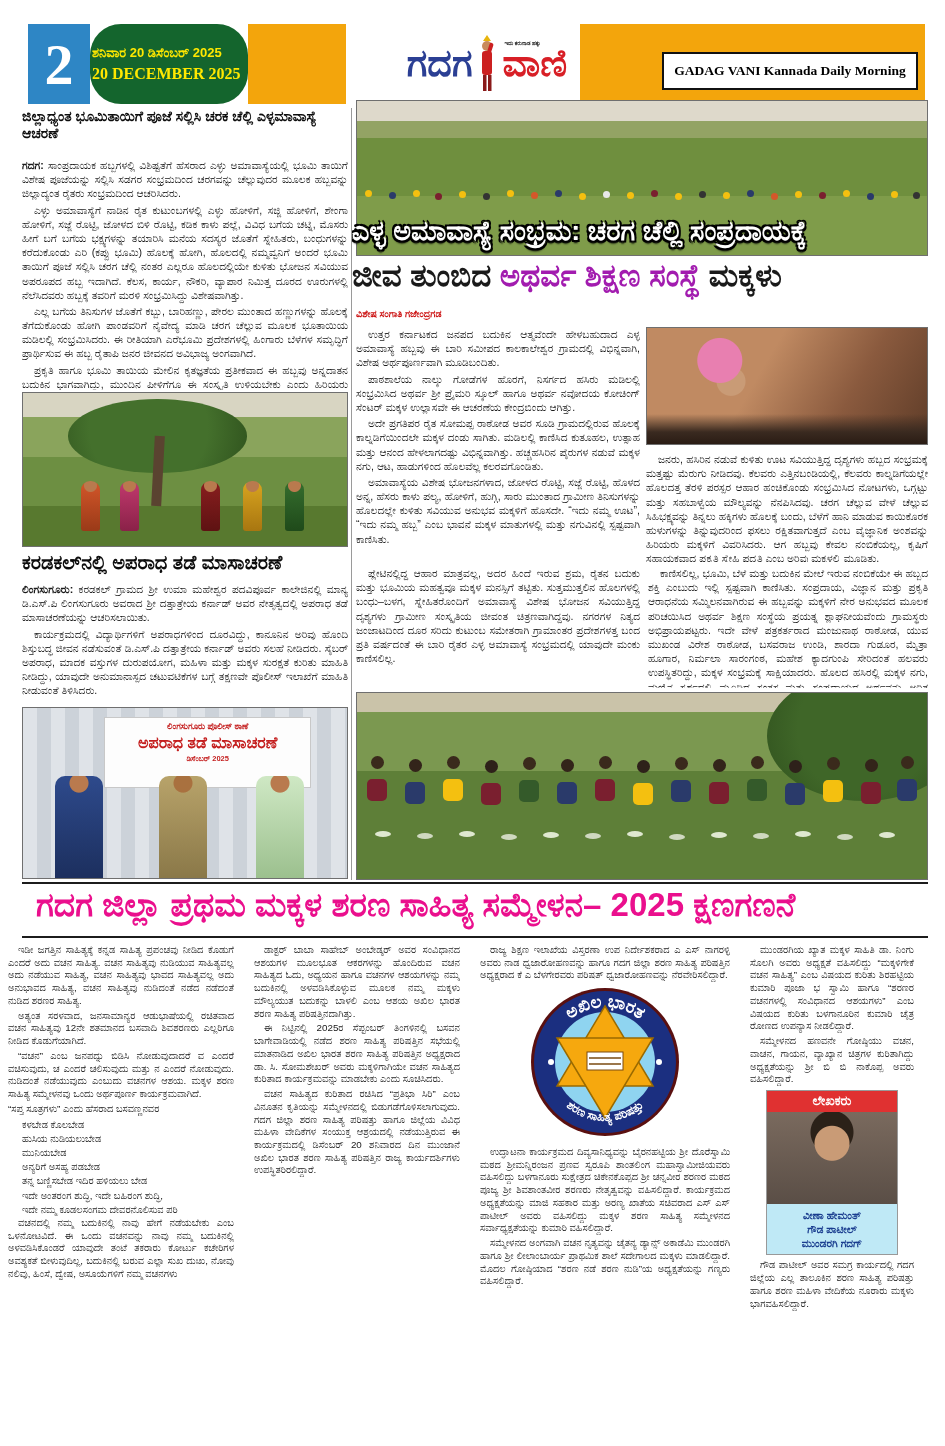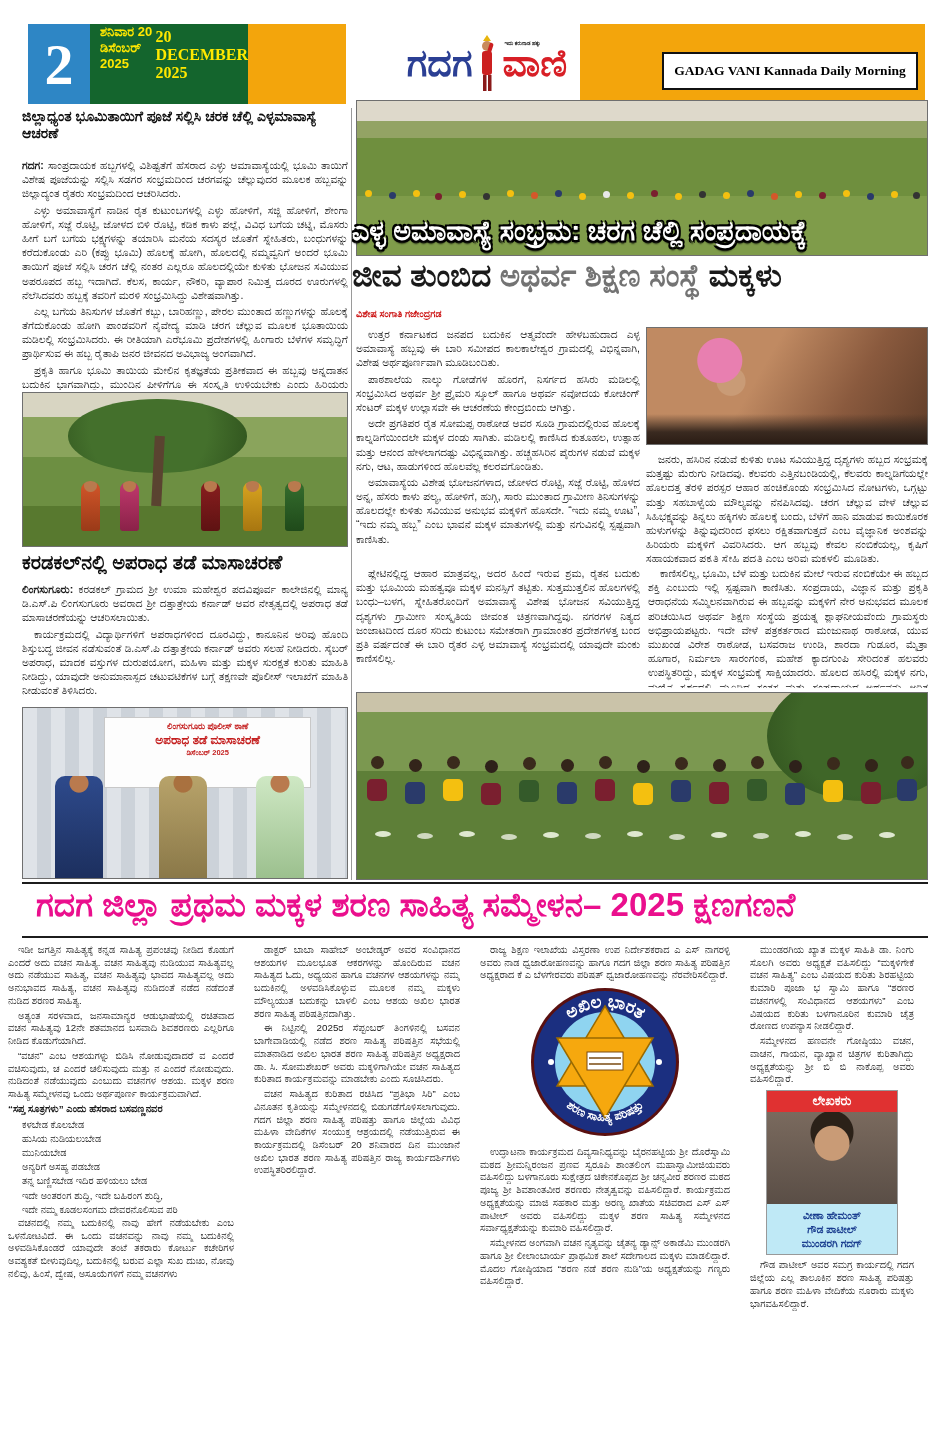--- a/index.html
+++ b/index.html
@@ -4,21 +4,21 @@
 <style>
   html,body{margin:0;padding:0;background:#e8e8e8;}
   .page{position:relative;width:945px;height:1446px;background:#ffffff;margin:0 auto;overflow:hidden;
         font-family:"Liberation Sans","DejaVu Sans",sans-serif;color:#1a1a1a;}
   .abs{position:absolute;}
   
   .hdr-blue{left:28px;top:24px;width:62px;height:80px;background:#2e86c5;color:#fff;
             font-family:"Liberation Serif","DejaVu Serif",serif;font-size:58px;font-weight:bold;
             display:flex;align-items:center;justify-content:center;}
   .hdr-green{left:90px;top:24px;width:158px;height:80px;background:#14652d;color:#ffe800;
-             display:flex;flex-direction:row;justify-content:center;padding-left:10px;box-sizing:border-box;}
+             display:flex;flex-direction:column;justify-content:center;padding-left:2px;box-sizing:border-box;border-radius:31px;}
   .hdr-green .l1{font-size:13px;font-weight:bold;}
   .hdr-green .l2{font-size:16px;font-weight:bold;font-family:"Liberation Serif",serif;margin-top:4px;}
   .hdr-y1{left:248px;top:24px;width:98px;height:80px;background:#f3a50c;}
   .hdr-center{left:346px;top:24px;width:234px;height:80px;background:#fff;display:flex;align-items:center;justify-content:center;gap:2px;padding-left:24px;}
   .logo-w1{font-size:38px;font-weight:bold;color:#2b3f94;}
   .logo-w2{font-size:38px;font-weight:bold;color:#d81f26;position:relative;}
   .logo-tag{position:absolute;top:-2px;left:2px;font-size:5.5px;color:#111;white-space:nowrap;font-weight:bold;}
   .hdr-y2{left:580px;top:24px;width:345px;height:80px;background:#f3a50c;}
   .masthead-box{left:662px;top:52px;width:252px;height:34px;background:#fff;border:2px solid #111;
                 display:flex;align-items:center;justify-content:center;
@@ -35,21 +35,21 @@
   .photo1{left:22px;top:392px;width:326px;height:155px;
           background:linear-gradient(#d8d5c2 0 16%,#8aa45c 16% 42%,#6d8f42 42% 74%,#58792f 74% 100%);}
   .canopy{position:absolute;left:14%;top:4%;width:55%;height:48%;border-radius:50%;
           background:radial-gradient(circle at 45% 40%,#44702c 0 55%,#2f521d 100%);}
   .trunk{position:absolute;left:40%;top:28%;width:10px;height:70px;background:#5a4330;transform:rotate(3deg);}
   .woman{position:absolute;bottom:10%;width:19px;height:50px;border-radius:9px 9px 3px 3px;}
   .photo2{left:22px;top:707px;width:326px;height:172px;
           background:repeating-linear-gradient(90deg,#dfe3e8 0 14px,#ccd2d9 14px 28px);}
   .banner{position:absolute;left:25%;top:5%;width:64%;height:42%;background:#fdfdfd;border:1px solid #c8c8c8;
           color:#c41e1e;text-align:center;font-weight:bold;line-height:1.35;padding-top:3px;box-sizing:border-box;}
-  .banner .b1{font-size:8.5px;} .banner .b2{font-size:12px;} .banner .b3{font-size:7.5px;}
+  .banner .b1{font-size:8.5px;} .banner .b2{font-size:16px;} .banner .b3{font-size:7.5px;}
   .man{position:absolute;bottom:0;width:48px;height:102px;border-radius:10px 10px 0 0;}
   .photo3{left:356px;top:100px;width:572px;height:156px;
           background:linear-gradient(#ded9cb 0 13%,#93a364 13% 24%,#6f8f3e 24% 62%,#7f9c4a 62% 100%);}
   .crowd{position:absolute;left:8px;top:58%;width:7px;height:7px;border-radius:50%;background:#f4c010;
          box-shadow:24px 2px #2a3a6a,48px 0 #f4c010,70px 3px #7a1f2f,94px 1px #f4c010,118px 3px #333,
          142px 0 #f4c010,166px 2px #d4572a,190px 0 #2a3a6a,214px 3px #f4c010,238px 1px #e8e8e8,
          262px 2px #f4c010,286px 0 #7a1f2f,310px 3px #f4c010,334px 1px #333,358px 2px #f4c010,
          382px 0 #2a3a6a,406px 3px #d4572a,430px 1px #f4c010,454px 2px #7a1f2f,478px 0 #f4c010,
          502px 3px #2a3a6a,526px 1px #f4c010,548px 2px #333;}
   .photo4{left:646px;top:327px;width:282px;height:118px;
@@ -72,29 +72,29 @@
           box-shadow:42px 2px #cfd8c0,84px 0 #dfe8d0,126px 3px #cfd8c0,168px 1px #dfe8d0,210px 2px #cfd8c0,
           252px 0 #dfe8d0,294px 3px #cfd8c0,336px 1px #dfe8d0,378px 2px #cfd8c0,420px 0 #dfe8d0,
           462px 3px #cfd8c0,504px 1px #dfe8d0;}
   .tree5{position:absolute;right:-6%;top:-12%;width:34%;height:70%;border-radius:50%;
          background:radial-gradient(circle at 50% 45%,#3f6628 0 55%,#2f501d 100%);}
   
   .main-hl1{left:352px;top:216px;width:580px;height:42px;font-size:27px;font-weight:800;color:#fff;
             text-shadow:-2px -2px 0 #000,2px -2px 0 #000,-2px 2px 0 #000,2px 2px 0 #000,0 3px 2px #000;
             overflow:hidden;white-space:nowrap;}
   .main-hl2{left:352px;top:258px;width:580px;height:48px;font-size:31px;font-weight:800;overflow:hidden;white-space:nowrap;}
-  .pink{color:#737373;}
+  .pink{color:#a21caf;}
   .main-byline{left:356px;top:308px;width:240px;font-size:9.5px;font-weight:bold;color:#cc1111;}
   
   .b-headline{left:36px;top:886px;width:906px;height:48px;font-size:33px;font-weight:800;color:#ea0f8d;
               overflow:hidden;white-space:nowrap;}
   .bcols{left:8px;top:944px;width:906px;height:500px;display:flex;gap:20px;align-items:flex-end;}
   .bcol{font-size:9.8px;line-height:1.3;text-align:justify;overflow:hidden;height:500px;}
   .bcol p{margin:0 0 2px 0;text-indent:10px;}
-  .bcol .bold{font-weight:bold;text-indent:0;}
+  .bcol .bold{font-weight:normal;text-indent:0;}
   .vachana div{text-indent:14px;line-height:1.45;}
   .c1{width:226px;} .c2{width:206px;} .c3{width:250px;} .c4{flex:1;}
   .emblem-wrap{width:152px;margin:4px auto;}
   .authorbox{width:130px;margin:4px auto;border:1px solid #999;background:#fff;}
   .authorbox .title{background:#e03131;color:#fff;font-weight:bold;font-size:13px;text-align:center;padding:2px 0;}
   .authorbox .aphoto{height:92px;background:
       radial-gradient(circle at 50% 34%,#c99b76 0 17px,rgba(0,0,0,0) 18px),
       radial-gradient(circle at 50% 22%,#2b2118 0 21px,rgba(0,0,0,0) 22px),
       linear-gradient(#7a6a5e,#5a4e46);}
   .authorbox .aname{background:#bfe9f6;color:#1a3d8f;font-weight:bold;font-size:10.5px;text-align:center;
@@ -208,21 +208,21 @@
   </div>
 
   <div class="abs hrule" style="left:22px;top:882px;width:906px;height:2px;"></div>
   <div class="abs b-headline">ಗದಗ ಜಿಲ್ಲಾ ಪ್ರಥಮ ಮಕ್ಕಳ ಶರಣ ಸಾಹಿತ್ಯ ಸಮ್ಮೇಳನ– 2025 ಕ್ಷಣಗಣನೆ</div>
   <div class="abs hrule" style="left:22px;top:936px;width:906px;height:2px;"></div>
 
   <div class="abs bcols">
     <div class="bcol c1">
       <p>ಇಡೀ ಜಗತ್ತಿನ ಸಾಹಿತ್ಯಕ್ಕೆ ಕನ್ನಡ ಸಾಹಿತ್ಯ ಪ್ರಪಂಚವು ನೀಡಿದ ಕೊಡುಗೆ ಎಂದರೆ ಅದು ವಚನ ಸಾಹಿತ್ಯ. ವಚನ ಸಾಹಿತ್ಯವು ನುಡಿಯುವ ಸಾಹಿತ್ಯವಲ್ಲ ಅದು ನಡೆಯುವ ಸಾಹಿತ್ಯ, ವಚನ ಸಾಹಿತ್ಯವು ಭಾವದ ಸಾಹಿತ್ಯವಲ್ಲ ಅದು ಅನುಭಾವದ ಸಾಹಿತ್ಯ, ವಚನ ಸಾಹಿತ್ಯವು ನುಡಿದಂತೆ ನಡೆದ ನಡೆದಂತೆ ನುಡಿದ ಶರಣರ ಸಾಹಿತ್ಯ.</p>
       <p>ಅತ್ಯಂತ ಸರಳವಾದ, ಜನಸಾಮಾನ್ಯರ ಆಡುಭಾಷೆಯಲ್ಲಿ ರಚಿತವಾದ ವಚನ ಸಾಹಿತ್ಯವು 12ನೇ ಶತಮಾನದ ಬಸವಾದಿ ಶಿವಶರಣರು ಎಲ್ಲರಿಗೂ ನೀಡಿದ ಕೊಡುಗೆಯಾಗಿದೆ.</p>
-      <p>“ವಚನ” ಎಂಬ ಆಶಯಗಳ್ನು ಬಿಡಿಸಿ ನೋಡುವುದಾದರೆ ವ ಎಂದರೆ ವಚಿಸುವುದು, ಚ ಎಂದರೆ ಚಲಿಸುವುದು ಮತ್ತು ನ ಎಂದರೆ ನೋಡುವುದು. ನುಡಿದಂತೆ ನಡೆಯುವುದು ಎಂಬುದು ವಚನಗಳ ಆಶಯ. ಮಕ್ಕಳ ಶರಣ ಸಾಹಿತ್ಯ ಸಮ್ಮೇಳನವು ಒಂದು ಅರ್ಥಪೂರ್ಣ ಕಾರ್ಯಕ್ರಮವಾಗಿದೆ.</p>
+      <p>“ವಚನ” ಎಂಬ ಜನಪದ್ನು ಬಿಡಿಸಿ ನೋಡುವುದಾದರೆ ವ ಎಂದರೆ ವಚಿಸುವುದು, ಚ ಎಂದರೆ ಚಲಿಸುವುದು ಮತ್ತು ನ ಎಂದರೆ ನೋಡುವುದು. ನುಡಿದಂತೆ ನಡೆಯುವುದು ಎಂಬುದು ವಚನಗಳ ಆಶಯ. ಮಕ್ಕಳ ಶರಣ ಸಾಹಿತ್ಯ ಸಮ್ಮೇಳನವು ಒಂದು ಅರ್ಥಪೂರ್ಣ ಕಾರ್ಯಕ್ರಮವಾಗಿದೆ.</p>
       <p class="bold">“ಸಪ್ತ ಸೂತ್ರಗಳು” ಎಂದು ಹೆಸರಾದ ಬಸವಣ್ಣನವರ</p>
       <div class="vachana">
         <div>ಕಳಬೇಡ ಕೊಲಬೇಡ</div>
         <div>ಹುಸಿಯ ನುಡಿಯಲುಬೇಡ</div>
         <div>ಮುನಿಯಬೇಡ</div>
         <div>ಅನ್ಯರಿಗೆ ಅಸಹ್ಯ ಪಡಬೇಡ</div>
         <div>ತನ್ನ ಬಣ್ಣಿಸಬೇಡ ಇದಿರ ಹಳಿಯಲು ಬೇಡ</div>
         <div>ಇದೇ ಅಂತರಂಗ ಶುದ್ಧಿ, ಇದೇ ಬಹಿರಂಗ ಶುದ್ಧಿ,</div>
         <div>ಇದೇ ನಮ್ಮ ಕೂಡಲಸಂಗಮ ದೇವರನೊಲಿಸುವ ಪರಿ</div>
       </div>

